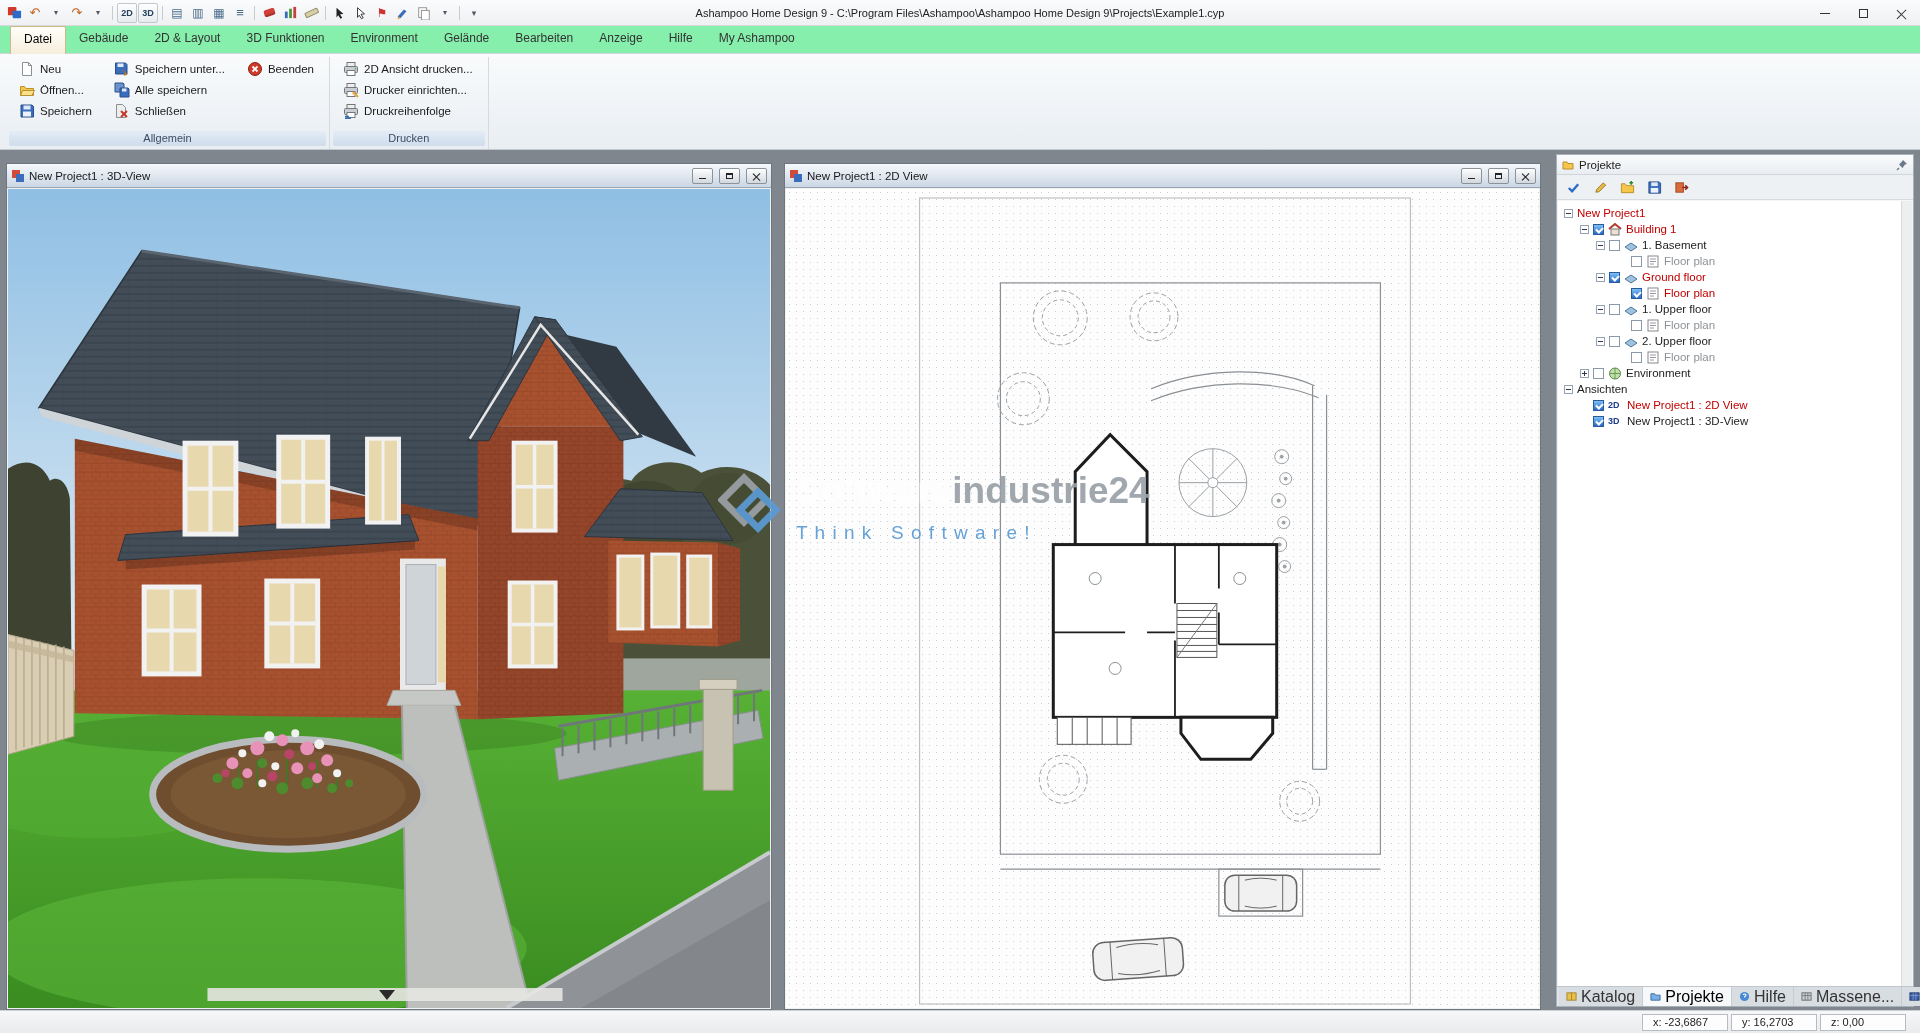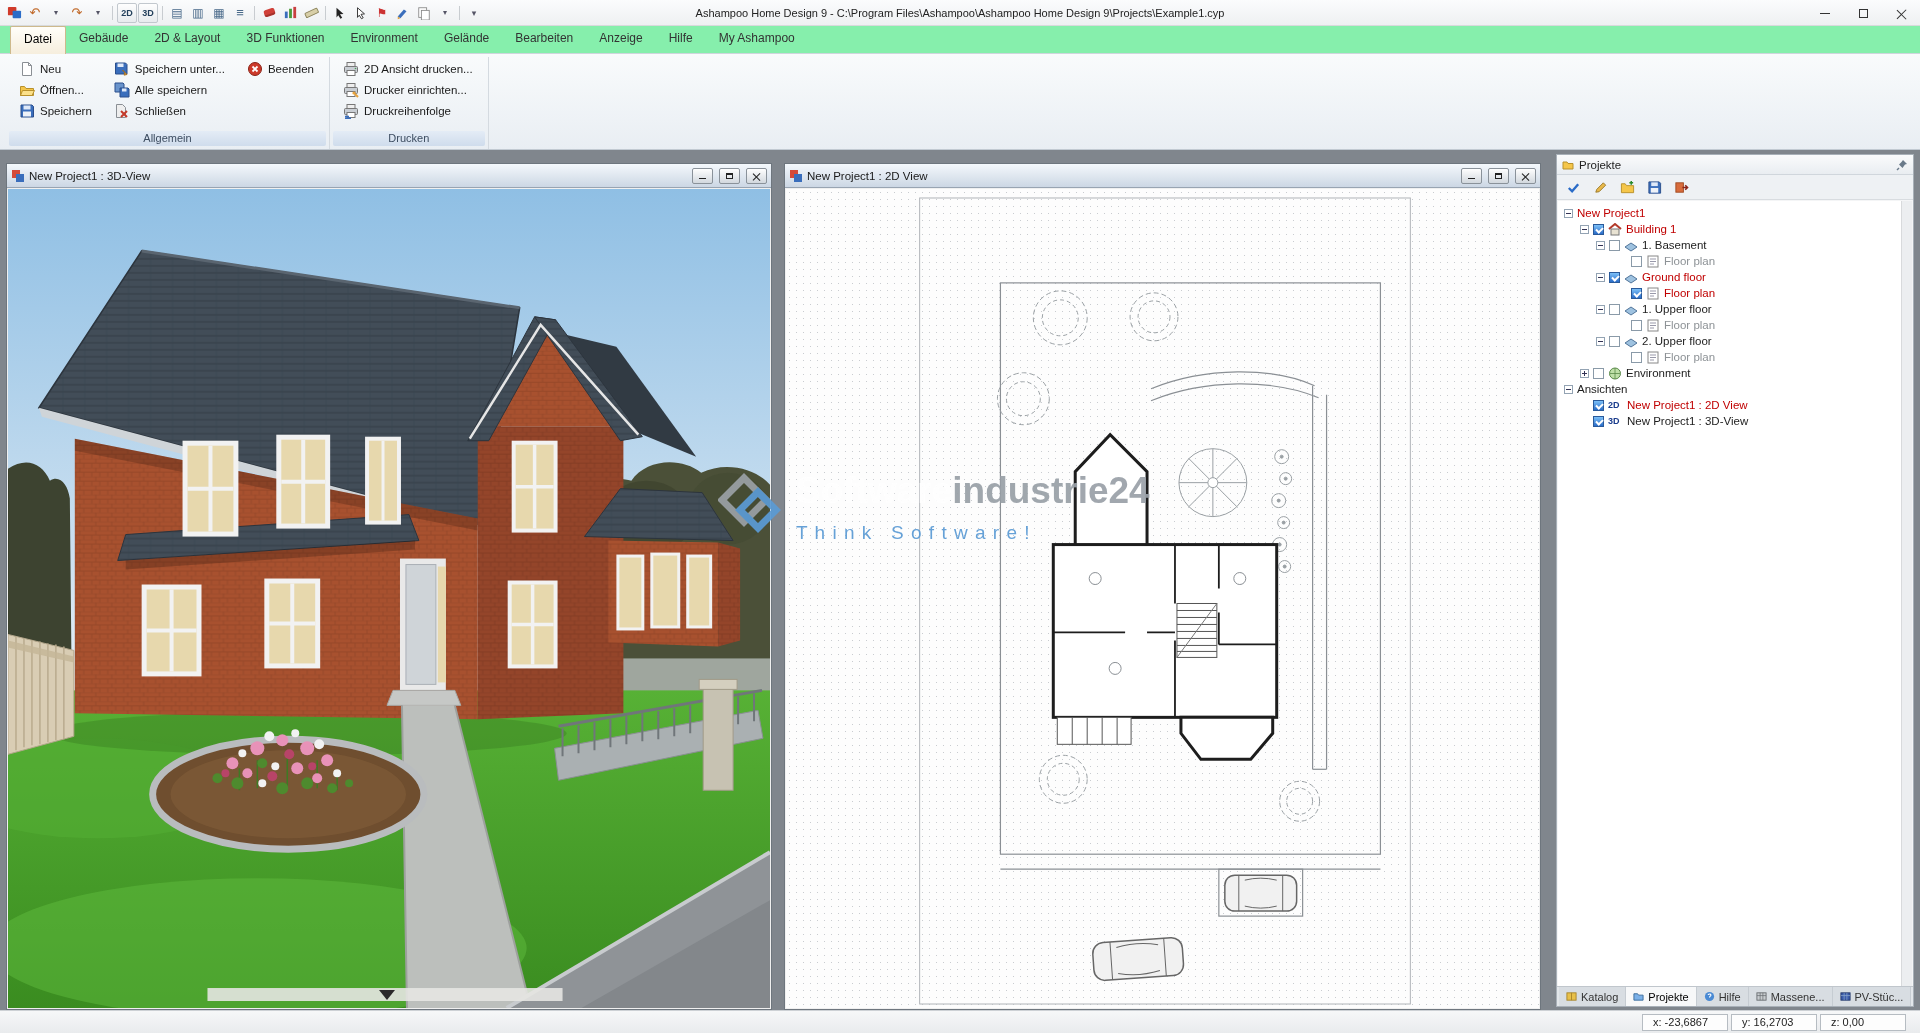--- a/index.html
+++ b/index.html
@@ -87,21 +87,21 @@
 .exp.plus::after{content:"";position:absolute;top:1px;bottom:1px;left:3px;width:1px;background:#335}
 .exp-sp{width:9px;flex:none}
 .cb{width:11px;height:11px;border:1px solid #8a9aa8;background:#fff;flex:none;position:relative}
 .cb.on{background:linear-gradient(#7cc0f8,#2a6cc8);border-color:#2a5a9a}
 .cb.on::after{content:"";position:absolute;left:2px;top:2px;width:5px;height:3px;border-left:2px solid #fff;border-bottom:2px solid #fff;transform:rotate(-45deg)}
 .ti{width:14px;height:13px;flex:none;display:inline-flex}
 .ti svg{width:14px;height:13px}
 .badge{font-size:9px;font-weight:bold;color:#1a3c8c;width:15px;flex:none}
 .c-red{color:#c00000}.c-gray{color:#8d9296}.c-black{color:#1d1d1d}
 .panel-tabs{position:absolute;left:0;right:0;bottom:0;height:20px;display:flex;align-items:stretch;background:#e2e6ea;border-top:1px solid #c0c6cc;padding-left:2px}
-.ptab{display:flex;align-items:center;gap:4px;font-size:11px;color:#333;padding:0 7px;border-right:1px solid #c6ccd2;background:#d8dde2;white-space:nowrap}
+.ptab{display:flex;align-items:center;gap:4px;font-size:16px;color:#333;padding:0 7px;border-right:1px solid #c6ccd2;background:#d8dde2;white-space:nowrap}
 .ptab.active{background:#f7f8f9;color:#000}
 .ptab svg{width:11px;height:11px;flex:none}
 
 
 .statusbar{position:absolute;left:0;top:1010px;width:1920px;height:23px;background:linear-gradient(#f6f7f8,#e9ebed);border-top:1px solid #cdd1d5;display:flex;align-items:center;justify-content:flex-end;padding-right:14px;gap:3px;z-index:100}
 .seg{height:17px;border:1px solid #b6bcc2;background:#fdfdfd;font-size:11px;color:#222;padding:1px 10px 0;min-width:86px;white-space:nowrap}
 </style>
 </head>
 <body>
 

